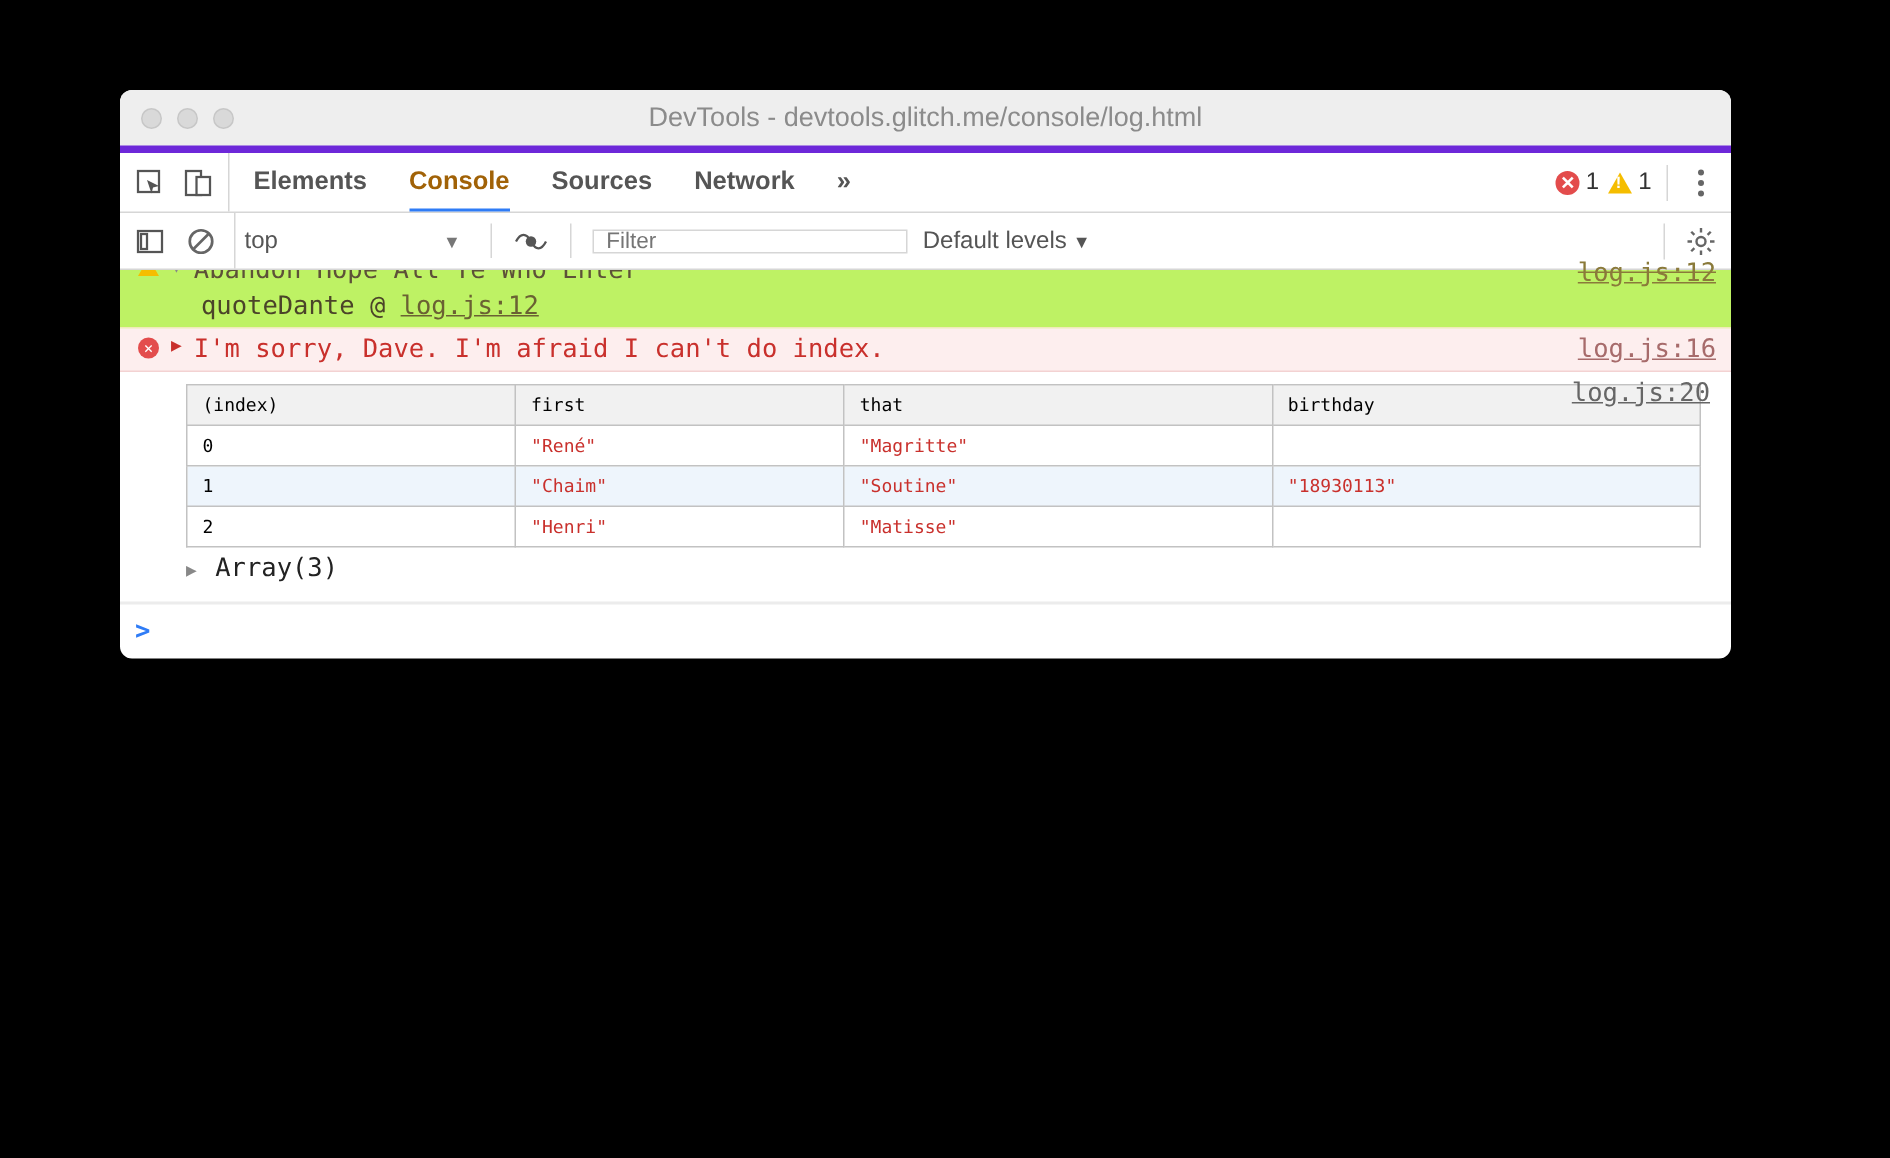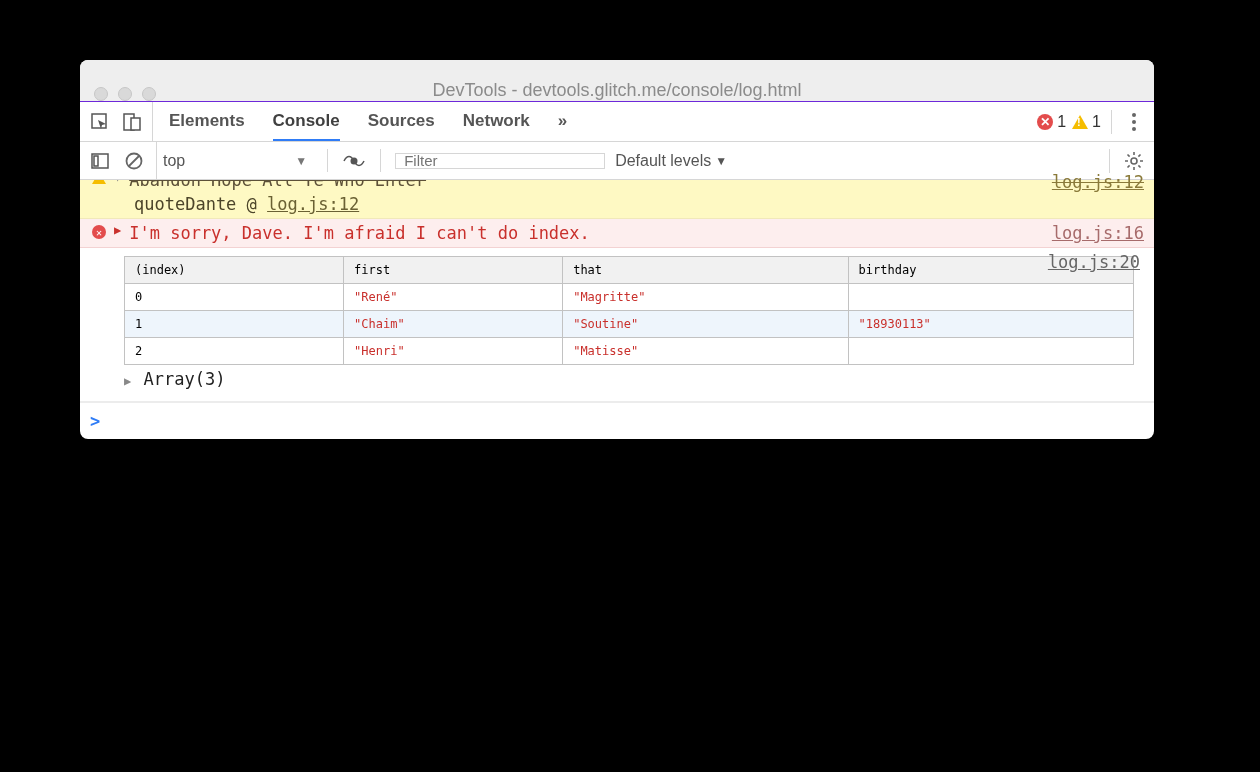--- a/index.html
+++ b/index.html
@@ -17,22 +17,22 @@
     width: 1074px;
     background: #fff;
     border-radius: 8px;
     box-shadow: 0 10px 40px rgba(0,0,0,0.5);
     overflow: hidden;
   }
   .titlebar {
     height: 42px;
     background: #eee;
     display: flex;
-    align-items: flex-end;
-    border-bottom: 1px solid #6d28d9;
+    align-items: center;
+    border-bottom: 5px solid #6d28d9;
     position: relative;
   }
   .traffic-lights {
     display: flex;
     gap: 10px;
     padding-left: 14px;
   }
   .light {
     width: 14px; height: 14px; border-radius: 50%;
     background: #d9d9d9;
@@ -77,21 +77,21 @@
   .tab {
     display: flex;
     align-items: center;
     color: #555;
     border-bottom: 2px solid transparent;
     position: relative;
     cursor: default;
     font-weight: bold;
   }
   .tab.active {
-    color: #404040;
+    color: #a16207;
     border-bottom-color: #2f7cf6;
   }
   .tabbar-right {
     margin-left: auto;
     display: flex;
     align-items: center;
     gap: 6px;
     padding-right: 8px;
     height: 100%;
   }
@@ -169,21 +169,21 @@
   }
   .row {
     display: flex;
     align-items: flex-start;
     padding: 4px 10px 4px 10px;
     border-bottom: 1px solid #ececec;
     min-height: 26px;
     gap: 6px;
     position: relative;
   }
-  .row.warn { background: #fef9c3; border-bottom-color: #f1e9b9; color: #5d5138; }
+  .row.warn { background: #bef264; border-bottom-color: #f1e9b9; color: #5d5138; }
   .row.err  { background: #fdeeee; border-bottom-color: #f3d2d2; color: #c9302c; }
   .row .gutter { width: 18px; display: flex; justify-content: center; padding-top: 2px; }
   .row .content { flex: 1; }
   .row .src {
     color: #666;
     text-decoration: underline;
     white-space: nowrap;
   }
   .row.warn .src { color: #8a7a3a; }
   .row.err .src  { color: #a76b6b; }

